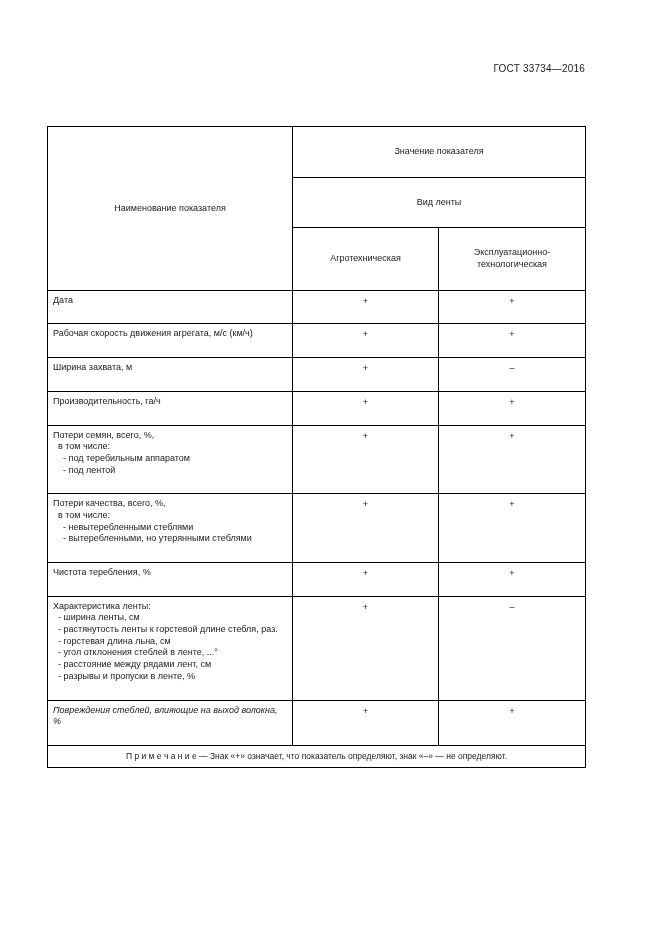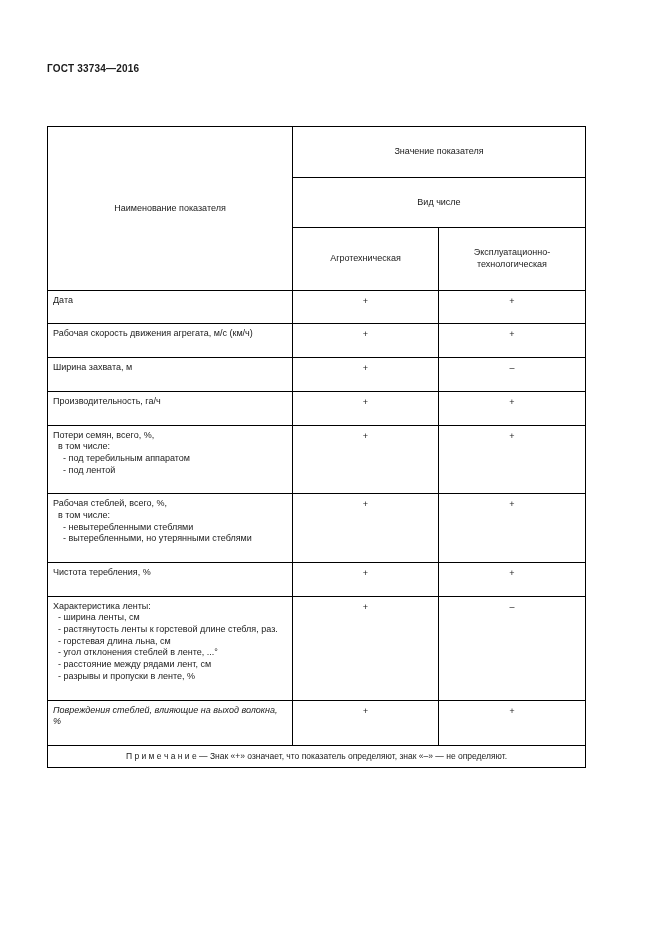--- a/index.html
+++ b/index.html
@@ -11,21 +11,22 @@
     background: #ffffff;
     font-family: "Liberation Sans", sans-serif;
     color: #1a1a1a;
     overflow: hidden;
   }
   .doc-number {
     position: absolute;
     top: 63px;
     left: 47px;
     width: 538px;
-    font-weight: bold;
+    text-align: right;
+    font-weight: normal;
     font-size: 10px;
     letter-spacing: 0.2px;
   }
   .caption {
     position: absolute;
     top: 91px;
     left: 47px;
     width: 538px;
     font-size: 9px;
     line-height: 1.35;
@@ -101,21 +102,21 @@
       <col class="c-name">
       <col class="c-agro">
       <col class="c-ekspl">
     </colgroup>
     <thead>
       <tr class="hrow-1">
         <th rowspan="3">Наименование показателя</th>
         <th colspan="2">Значение показателя</th>
       </tr>
       <tr class="hrow-2">
-        <th colspan="2">Вид числе</th>
+        <th colspan="2">Вид ленты</th>
       </tr>
       <tr class="hrow-3">
         <th>Агротехническая</th>
         <th>Эксплуатационно-технологическая</th>
       </tr>
     </thead>
     <tbody>
       <tr class="r-h22">
         <td class="name-cell">Дата</td>
         <td class="value-cell">+</td>
@@ -138,21 +139,21 @@
       </tr>
       <tr class="r-h46">
         <td class="name-cell">Потери семян, всего, %,
   в том числе:
     - под теребильным аппаратом
     - под лентой</td>
         <td class="value-cell">+</td>
         <td class="value-cell">+</td>
       </tr>
       <tr class="r-h54">
-        <td class="name-cell">Рабочая стеблей, всего, %,
+        <td class="name-cell">Потери качества, всего, %,
   в том числе:
     - невытеребленными стеблями
     - вытеребленными, но утерянными стеблями</td>
         <td class="value-cell">+</td>
         <td class="value-cell">+</td>
       </tr>
       <tr class="r-h22">
         <td class="name-cell">Чистота теребления, %</td>
         <td class="value-cell">+</td>
         <td class="value-cell">+</td>

